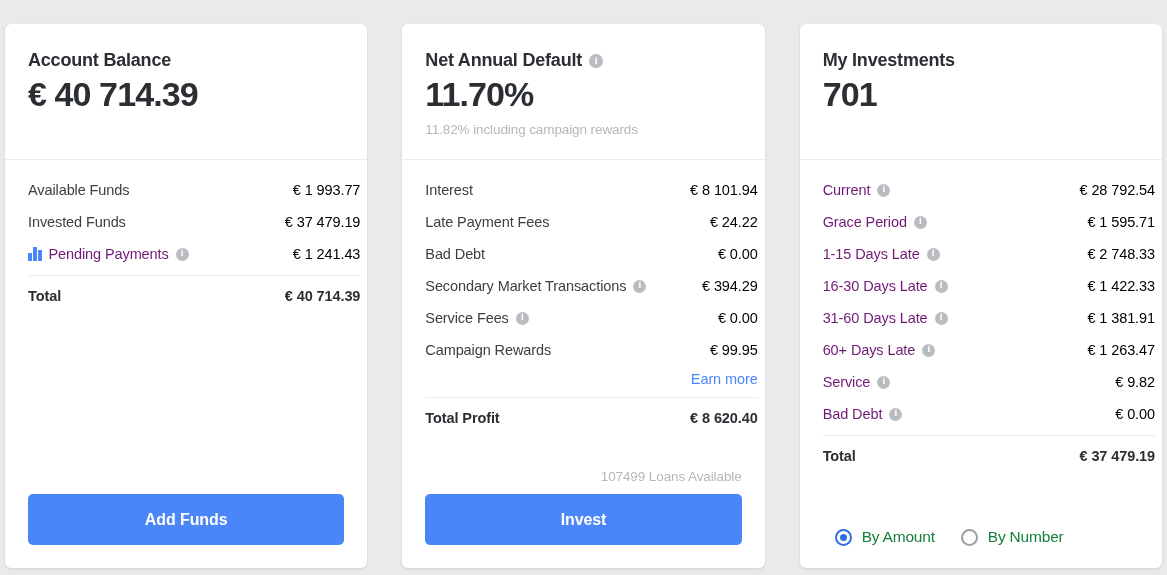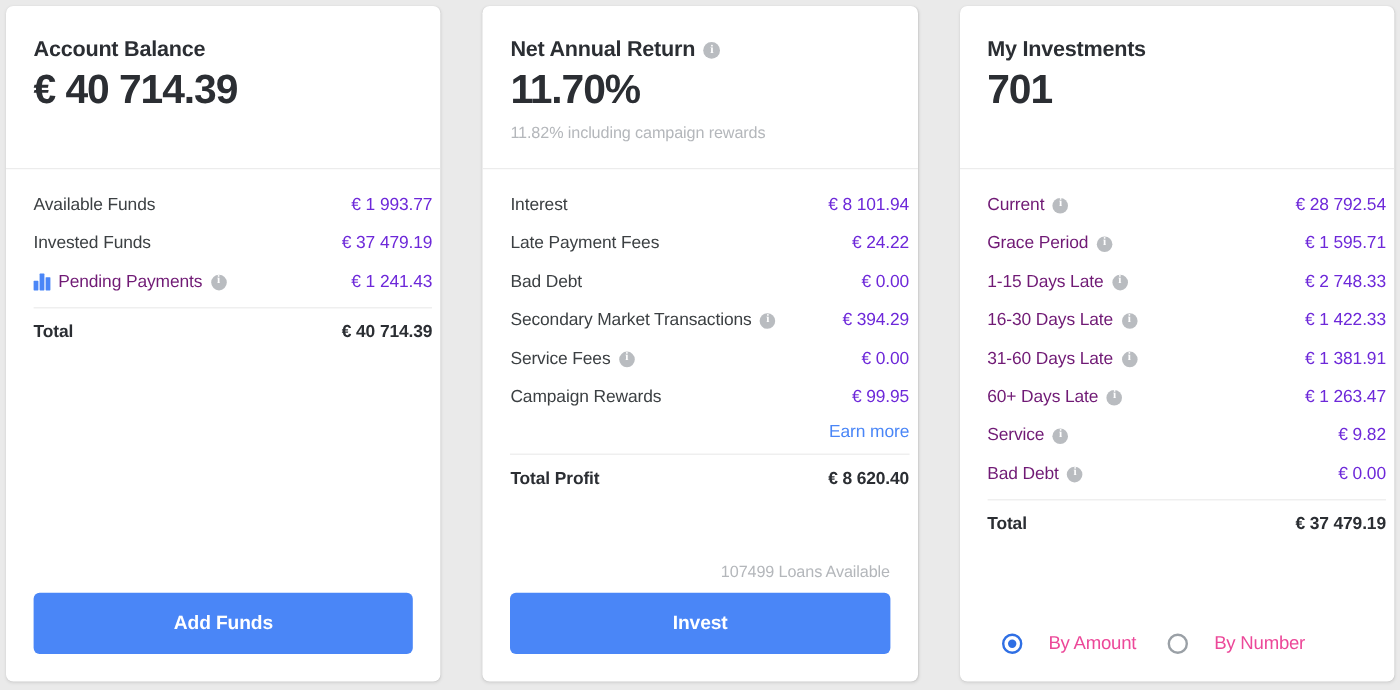--- a/index.html
+++ b/index.html
@@ -19,20 +19,21 @@
     align-items: stretch;
   }
   .card {
     flex: 1 1 0;
     background: #ffffff;
     border-radius: 6px;
     box-shadow: 0 1px 3px rgba(0,0,0,0.10), 0 0 1px rgba(0,0,0,0.06);
     display: flex;
     flex-direction: column;
     overflow: hidden;
+    margin-top: 19px;
   }
   
   .card-head {
     padding: 26px 23px 0 23px;
     height: 136px;
     border-bottom: 1px solid #ececec;
   }
   .card-title {
     font-size: 18px;
     font-weight: bold;
@@ -71,21 +72,21 @@
     font-size: 14.5px;
     color: #3c4043;
     letter-spacing: -0.1px;
   }
   .row .lbl {
     display: flex;
     align-items: center;
     gap: 7px;
     white-space: nowrap;
   }
-  .row .val { white-space: nowrap; color: #6d28d9; }
+  .row .val { white-space: nowrap; color: #000000; }
   .row.link .lbl > .txt { color: #701a75; }
   .row.total {
     font-weight: bold;
     height: 34px;
     color: #2b2e33;
   }
   .row.total .val { font-weight: bold; color: #2b2e33; }
   .divider {
     border-top: 1px solid #ececec;
     margin: 5px 0 3px 0;
@@ -159,25 +160,25 @@
   }
   
   .radio-group {
     display: flex;
     align-items: center;
     gap: 26px;
     padding: 12px 0 22px 12px;
   }
   .radio-opt {
     display: flex;
-    align-items: flex-start;
-    gap: 22px;
+    align-items: flex-end;
+    gap: 10px;
     cursor: pointer;
     font-size: 15.5px;
-    color: #ec4899;
+    color: #15803d;
     letter-spacing: -0.2px;
   }
   .radio-mark {
     width: 17px; height: 17px;
     border-radius: 50%;
     border: 2px solid #9aa0a6;
     background: #fff;
     flex: 0 0 auto;
     position: relative;
   }
@@ -243,21 +244,21 @@
       <div class="spacer"></div>
     </div>
     <div class="card-foot">
       <button class="cta">Add Funds</button>
     </div>
   </section>
 
   <section class="card">
     <div class="card-head">
       <div class="card-title">
-        <span>Net Annual Return</span>
+        <span>Net Annual Default</span>
         <span class="info-icon big">i</span>
       </div>
       <div class="card-value">11.70%</div>
       <div class="card-sub">11.82% including campaign rewards</div>
     </div>
     <div class="card-body">
 
       <div class="row">
         <span class="lbl">
           <span class="txt">Interest</span>

